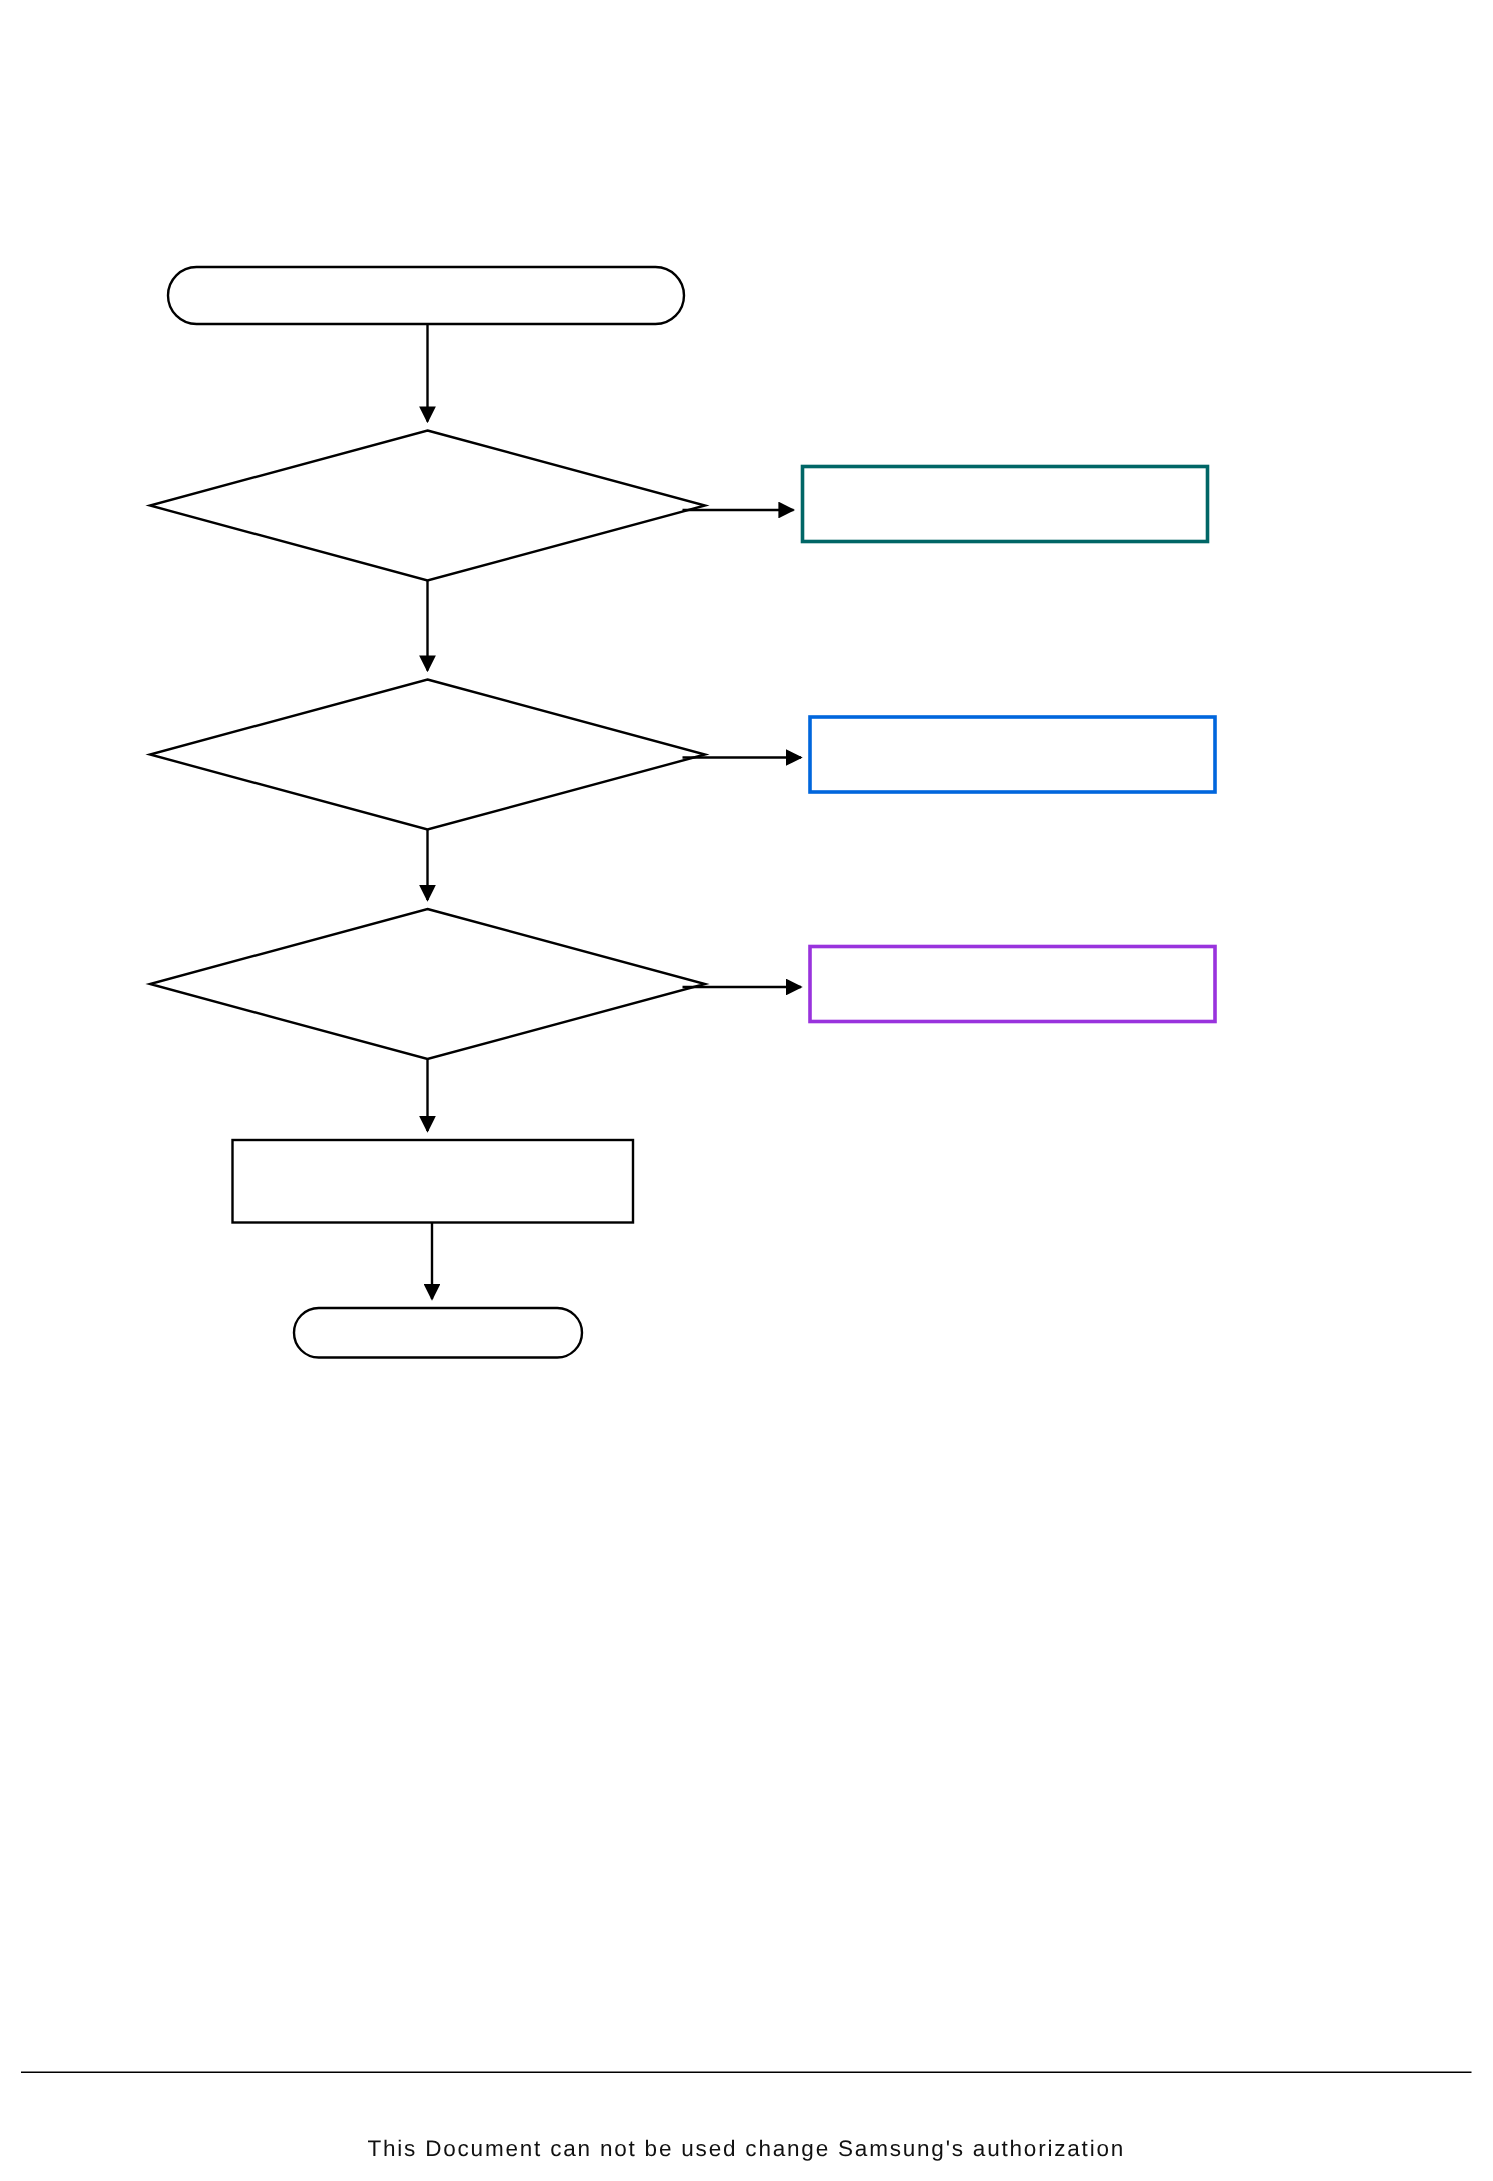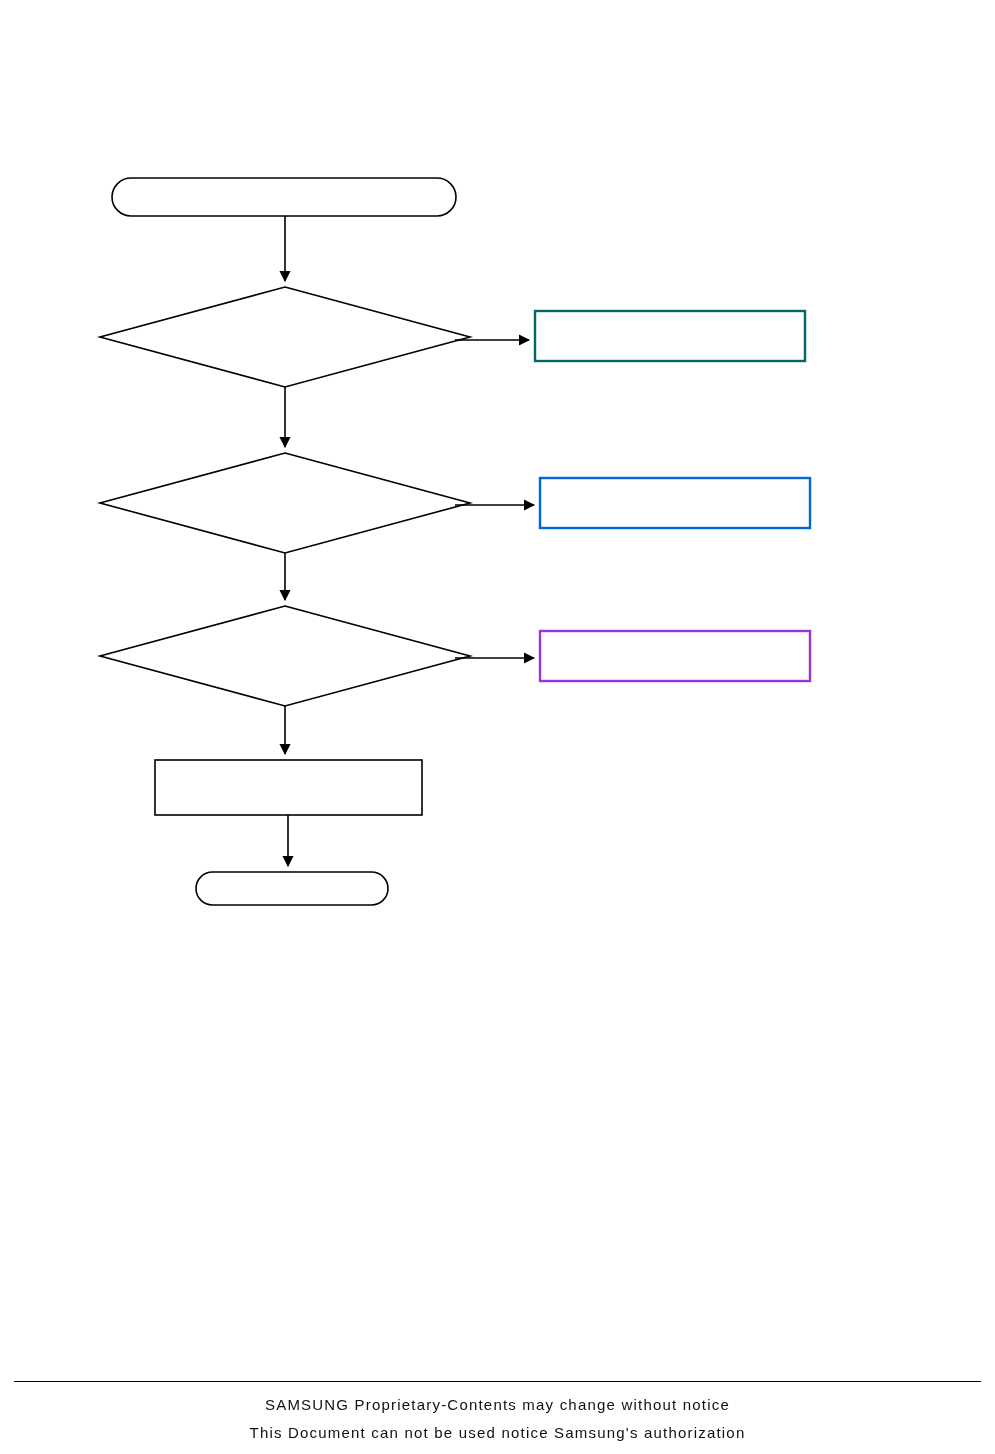--- a/index.html
+++ b/index.html
@@ -118,17 +118,16 @@
     <line x1="288" y1="815" x2="288" y2="866" stroke="#000000" stroke-width="1.6" marker-end="url(#arrow-black)"></line>
 
     <g>
       <rect x="196" y="872" width="192" height="33" rx="16.5" ry="16.5" fill="#ffffff" stroke="#000000" stroke-width="1.6"></rect>
       <text x="292" y="894" text-anchor="middle" font-family="Liberation Sans, sans-serif" font-size="14" fill="#000000"></text>
     </g>
   </svg>
 
   <div class="footer-rule"></div>
 
-  <div class="footer" id="footer-line-1">SAMSUNG Proprietary-Contents may change without notice</div>
 
-  <div class="footer" id="footer-line-2">This Document can not be used notice Samsung's authorization</div>
+  <div class="footer" id="footer-line-2">This Document can not be used change Samsung's authorization</div>
 
 </div>
 
 </body></html>

